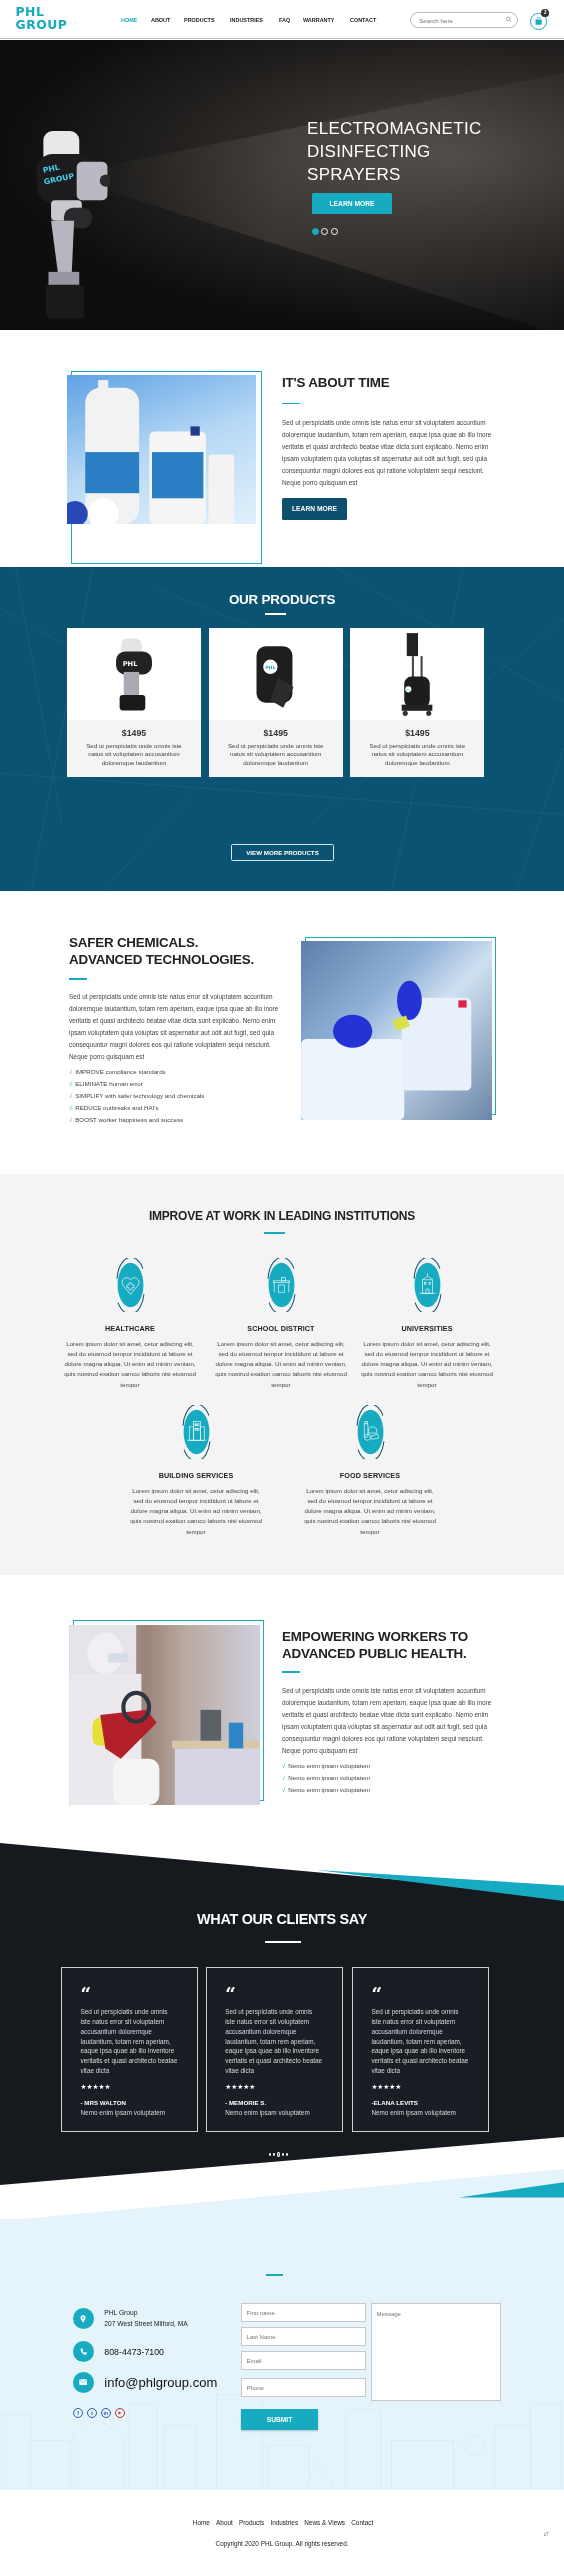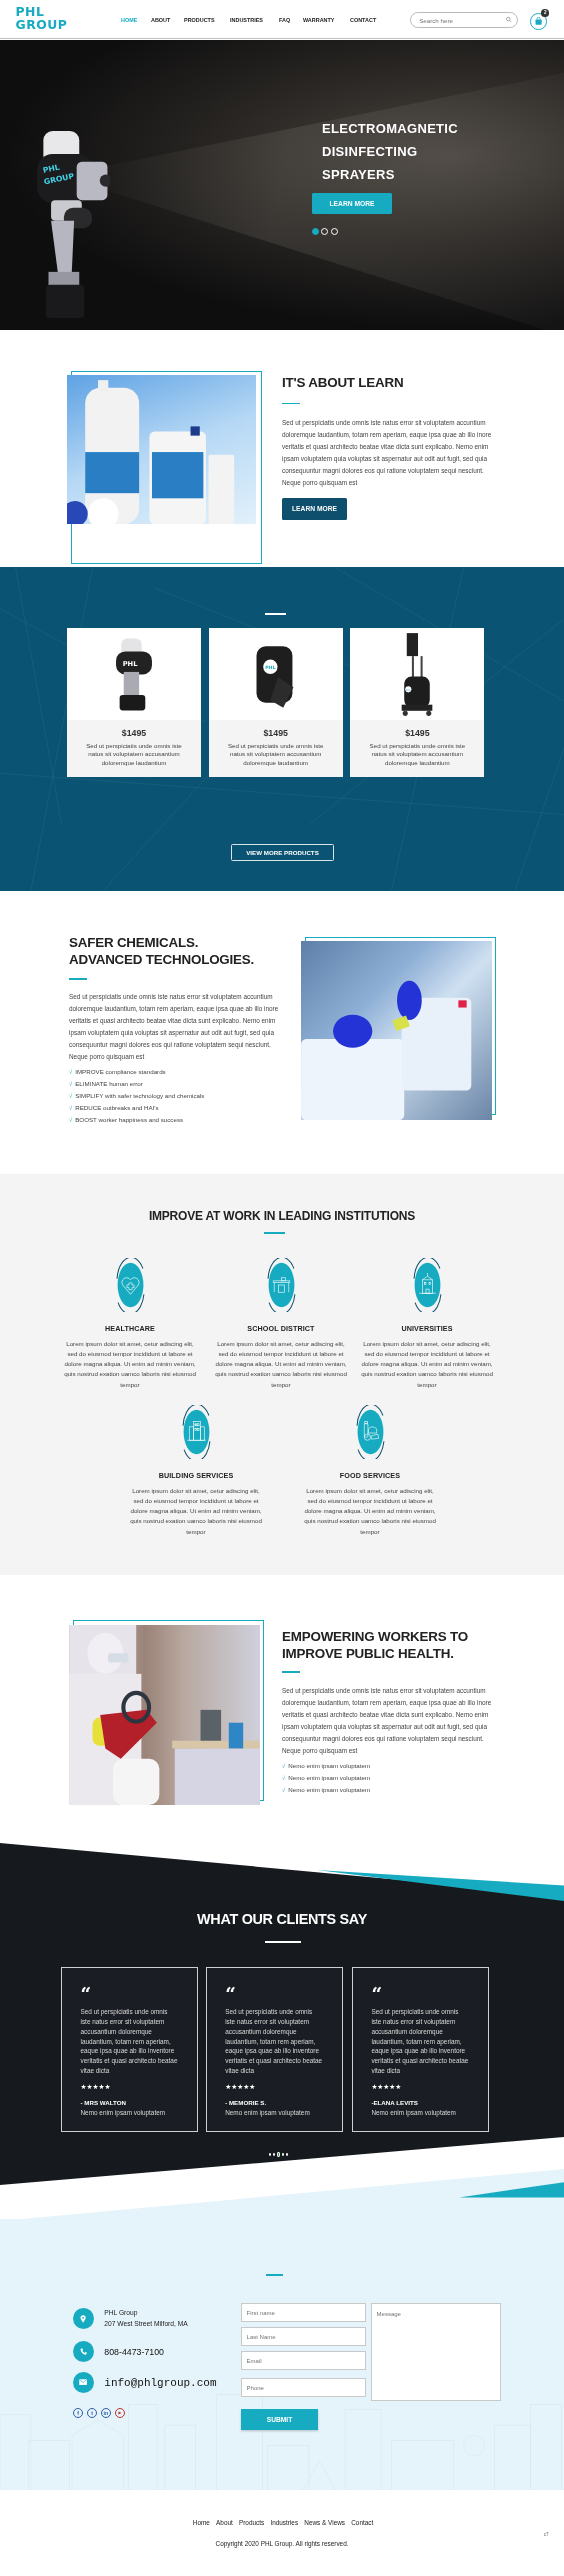--- a/index.html
+++ b/index.html
@@ -16,21 +16,21 @@
   .search { position: absolute; left: 410px; top: 12px; width: 108px; height: 16px; border: 0.5px solid #bbb; border-radius: 8.2px; display: flex; align-items: center; padding: 0 5.2px 0 8.2px; }
   .search input { border: none; outline: none; font-size: 6.2px; color: #777; flex: 1; background: transparent; font-family: "Liberation Sans", sans-serif; }
   .search-icon { width: 7.2px; height: 7.2px; }
   .cart { position: absolute; left: 530px; top: 13px; width: 16.5px; height: 16.5px; border: 1px solid #17abc1; border-radius: 50%; display: flex; align-items: center; justify-content: center; }
   .cart-badge { position: absolute; right: -3.6px; top: -4.6px; background: #333; color: #fff; font-size: 4.6px; font-weight: bold; width: 7.7px; height: 7.7px; border-radius: 50%; text-align: center; line-height: 7.7px; }
 
   
   .hero { position: absolute; top: 40px; left: 0; width: 564px; height: 290px; background: radial-gradient(ellipse at 80% 40%, #4a4540 0%, #2a2724 35%, #0e0e0f 70%); overflow: hidden; }
   .spray { position: absolute; left: 85px; top: 31px; width: 489px; height: 268px; background: linear-gradient(100deg, rgba(200,195,185,0.0) 0%, rgba(200,195,185,0.12) 40%, rgba(120,115,110,0.05) 100%); clip-path: polygon(0 37%, 100% 0, 100% 100%, 0 42%); }
   .sprayer { position: absolute; left: 28px; top: 62px; width: 82px; height: 227px; }
-  .hero-title { position: absolute; left: 322px; top: 77px; color: #fff; font-size: 13px; font-weight: bold; line-height: 23px; letter-spacing: 0.3px; }
+  .hero-title { position: absolute; left: 307px; top: 77px; color: #fff; font-size: 17px; font-weight: normal; line-height: 23px; letter-spacing: 0.3px; }
   .hero-btn { position: absolute; left: 312px; top: 153px; width: 80px; height: 20.6px; background: #17abc1; color: #fff; border: none; border-radius: 1.5px; font-size: 6.7px; font-weight: bold; font-family: "Liberation Sans", sans-serif; }
   .dots { position: absolute; left: 312px; top: 188px; display: flex; gap: 2.1px; }
   .dot { width: 7.2px; height: 7.2px; border-radius: 50%; border: 0.8px solid #fff; }
   .dot.active { background: #17abc1; border-color: #17abc1; }
 
   
   .about { position: absolute; top: 330px; left: 0; width: 564px; height: 237px; }
   .framed { position: absolute; }
   .framed .frame { position: absolute; border: 1.5px solid #17abc1; }
   .framed .pic { position: absolute; overflow: hidden; }
@@ -106,21 +106,21 @@
   
   .contact { position: absolute; top: 2219px; left: 0; width: 564px; height: 278px; background: #e5f3fa; }
   .contact-wedge { position: absolute; top: 2169px; left: 0; width: 564px; height: 52px; background: #e5f3fa; clip-path: polygon(0 100%, 100% 0, 100% 100%); }
   .contact .sec-title { position: absolute; top: 27px; width: 100%; text-align: center; font-size: 14px; color: #111; }
   .contact .accent-bar { position: absolute; left: 266px; top: 55px; width: 16.5px; }
   .city { position: absolute; left: 0; bottom: 0; width: 564px; height: 113px; opacity: 0.35; }
   .cinfo { position: absolute; left: 73px; display: flex; align-items: center; }
   .cicon { width: 21px; height: 21px; border-radius: 50%; background: #17abc1; display: flex; align-items: center; justify-content: center; margin-right: 10.3px; }
   .ctext { font-size: 6.7px; line-height: 10.8px; color: #222; }
   .cphone { font-size: 8.8px; color: #111; }
-  .cmail { font-size: 11px; color: #111; font-family: Liberation Mono, monospace; }
+  .cmail { font-size: 13px; color: #111; }
   .socials { position: absolute; left: 73px; top: 2408px; display: flex; gap: 3.6px; }
   .soc { width: 10.3px; height: 10.3px; border-radius: 50%; border: 0.7px solid #2a5ea8; display: flex; align-items: center; justify-content: center; font-size: 5.2px; font-weight: bold; color: #2a5ea8; }
   .soc.yt { border-color: #c0302c; color: #c0302c; font-size: 3.6px; }
   .finput { position: absolute; left: 241px; width: 125px; height: 19px; border: 0.5px solid #c9c9c9; background: #fff; font-size: 6px; padding-left: 4.6px; font-family: "Liberation Sans", sans-serif; color: #333; outline: none; }
   .fmsg { position: absolute; left: 371px; top: 2303px; width: 130px; height: 98px; border: 0.5px solid #c9c9c9; background: #fff; font-size: 6px; padding: 7.2px 4.6px; font-family: "Liberation Sans", sans-serif; resize: none; outline: none; }
   .fsubmit { position: absolute; left: 241px; top: 2409px; width: 77px; height: 21px; background: #17abc1; color: #fff; border: none; font-size: 6.7px; font-weight: bold; box-shadow: 0 1.5px 2.1px rgba(0,0,0,0.2); font-family: "Liberation Sans", sans-serif; }
 
   
   .footer { position: absolute; top: 2490px; left: 0; width: 564px; height: 86px; background: #fff; }
   .fnav { position: absolute; top: 29px; left: 0; width: 100%; display: flex; justify-content: center; gap: 6.2px; padding-left: 2.1px; }
@@ -200,21 +200,21 @@
         <rect x="160" y="110" width="110" height="180" rx="10" fill="#f5f5f5"></rect>
         <rect x="240" y="100" width="18" height="18" fill="#1f3b8c"></rect>
         <rect x="165" y="150" width="100" height="90" fill="#2a7fc4"></rect>
         <rect x="275" y="155" width="50" height="135" rx="4" fill="#f3f3f3"></rect>
         <circle cx="70" cy="270" r="30" fill="#fff"></circle>
         <circle cx="15" cy="270" r="25" fill="#2848b8"></circle>
       </svg>
     </div>
   </div>
   <div class="about-text">
-    <h2 class="sec-title">IT'S ABOUT LEARN</h2>
+    <h2 class="sec-title">IT'S ABOUT TIME</h2>
     <div class="accent-bar"></div>
     <p class="body-text">Sed ut perspiciatis unde omnis iste natus error sit voluptatem accuntium doloremque laudantium, totam rem aperiam, eaque ipsa quae ab illo inore veritatis et quasi architecto beatae vitae dicta sunt explicabo. Nemo enim ipsam voluptatem quia voluptas sit aspernatur aut odit aut fugit, sed quia consequuntur magni dolores eos qui ratione voluptatem sequi nesciunt. Neque porro quisquam est</p>
     <button class="btn-dark">LEARN MORE</button>
   </div>
 </section>
 
 <section class="products">
   <svg class="net" width="564" height="324" viewBox="0 0 1095 628">
     <g stroke="#2b7a99" stroke-width="1" opacity="0.55" fill="none">
       <line x1="0" y1="80" x2="400" y2="300"></line>
@@ -222,20 +222,21 @@
       <line x1="180" y1="0" x2="60" y2="628"></line>
         <line x1="300" y1="40" x2="700" y2="200"></line>
       <line x1="650" y1="0" x2="1095" y2="260"></line>
         <line x1="900" y1="0" x2="760" y2="628"></line>
       <line x1="1095" y1="100" x2="600" y2="500"></line>
         <line x1="0" y1="400" x2="1095" y2="480"></line>
       <line x1="200" y1="628" x2="500" y2="300"></line>
         <line x1="1000" y1="628" x2="1095" y2="350"></line>
     </g>
   </svg>
+  <h2 class="sec-title">OUR PRODUCTS</h2>
   <div class="accent-bar white"></div>
   <div class="cards">
     <div class="card">
       <div class="img">
         <svg width="52" height="77" viewBox="0 0 100 150">
             <rect x="25" y="5" width="40" height="40" rx="12" fill="#e4e4e6"></rect>
             <rect x="15" y="30" width="70" height="45" rx="18" fill="#222"></rect>
             <rect x="30" y="70" width="30" height="50" fill="#a9aab2"></rect>
             <rect x="22" y="115" width="50" height="30" rx="6" fill="#1a1a1a"></rect>
             <text x="28" y="58" fill="#fff" font-family="DejaVu Sans, sans-serif" font-weight="bold" font-size="13">PHL</text>
@@ -430,21 +431,21 @@
           <rect x="45" y="180" width="50" height="55" rx="14" fill="#e8e03a"></rect>
           <path d="M60 175 L150 165 L170 190 L100 260 L70 240 Z" fill="#b3202a"></path>
           <ellipse cx="130" cy="160" rx="25" ry="28" fill="none" stroke="#2d3540" stroke-width="8"></ellipse>
           <rect x="85" y="260" width="90" height="90" rx="20" fill="#f5f5f5"></rect>
         </svg>
     </div>
   </div>
   <div class="emp-text">
     <h2 class="sec-title">
       <div>EMPOWERING WORKERS TO</div>
-      <div>IMPROVE PUBLIC HEALTH.</div>
+      <div>ADVANCED PUBLIC HEALTH.</div>
     </h2>
     <div class="accent-bar"></div>
     <p class="body-text">Sed ut perspiciatis unde omnis iste natus error sit voluptatem accuntium doloremque laudantium, totam rem aperiam, eaque ipsa quae ab illo inore veritatis et quasi architecto beatae vitae dicta sunt explicabo. Nemo enim ipsam voluptatem quia voluptas sit aspernatur aut odit aut fugit, sed quia consequuntur magni dolores eos qui ratione voluptatem sequi nesciunt. Neque porro quisquam est</p>
     <ul class="checks">
       <li><span class="chk">√</span><span>Nemo enim ipsam voluptatem</span></li>
       <li><span class="chk">√</span><span>Nemo enim ipsam voluptatem</span></li>
       <li><span class="chk">√</span><span>Nemo enim ipsam voluptatem</span></li>
     </ul>
   </div>
 </section>

